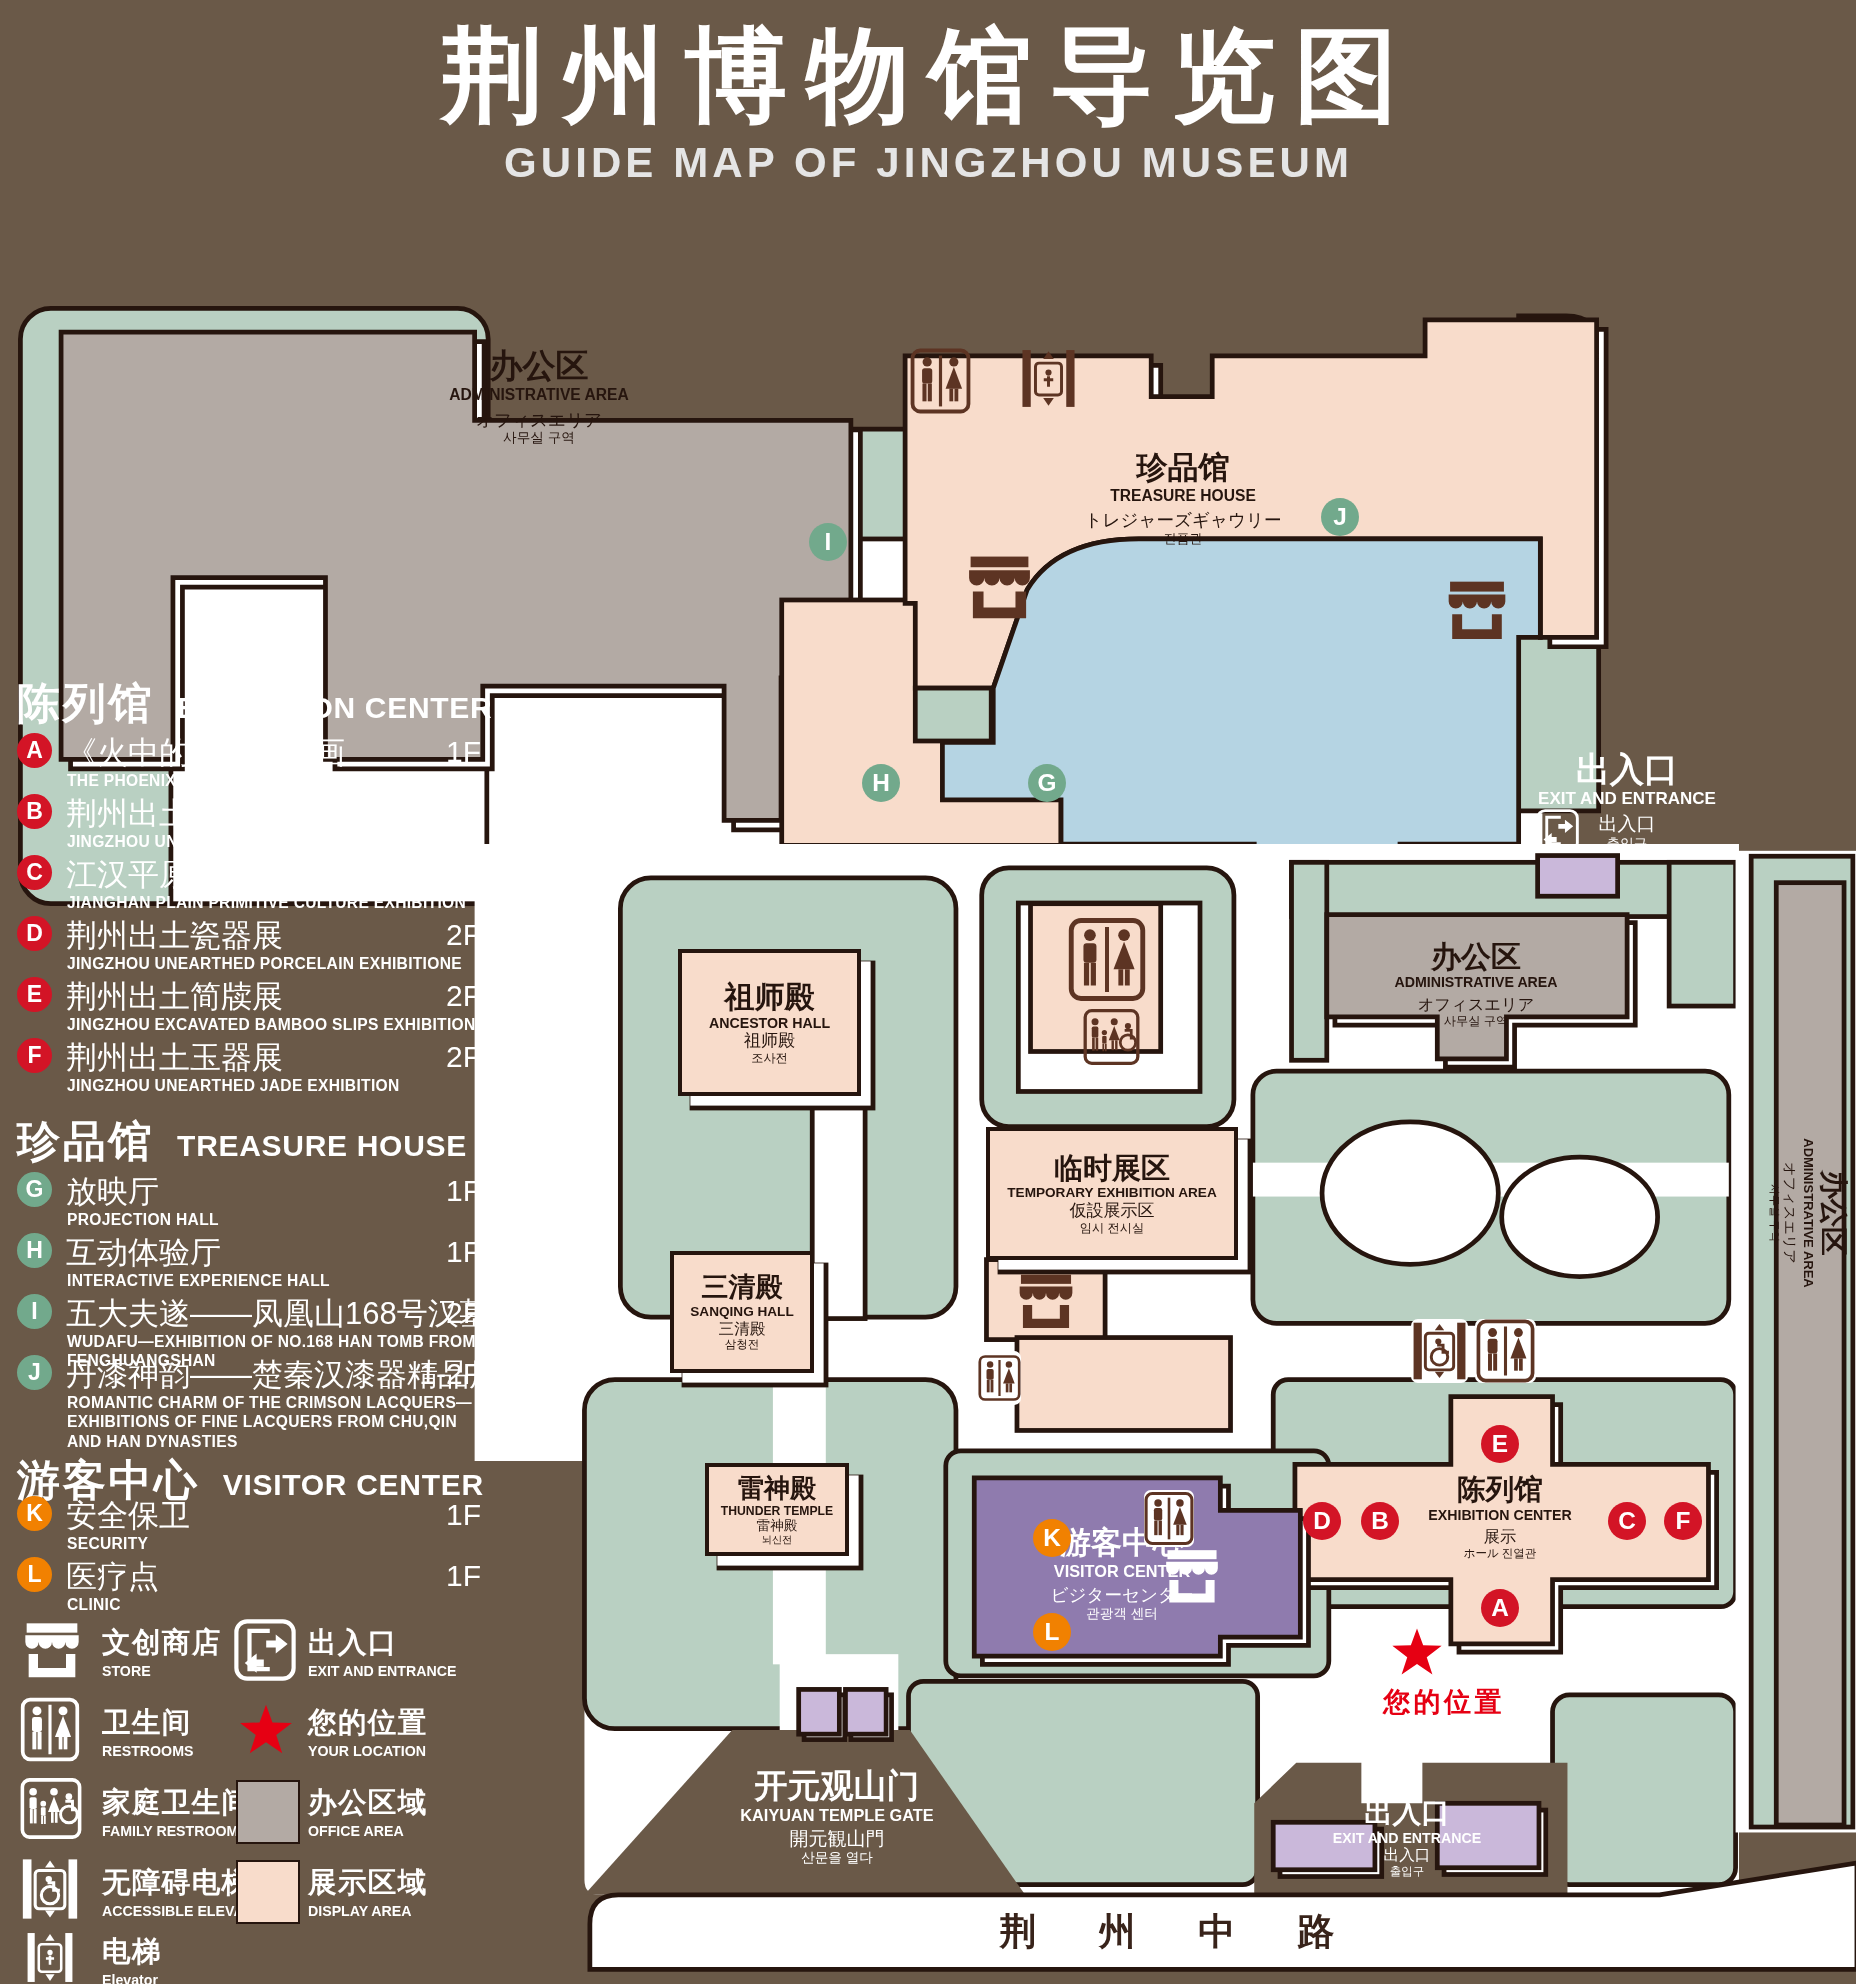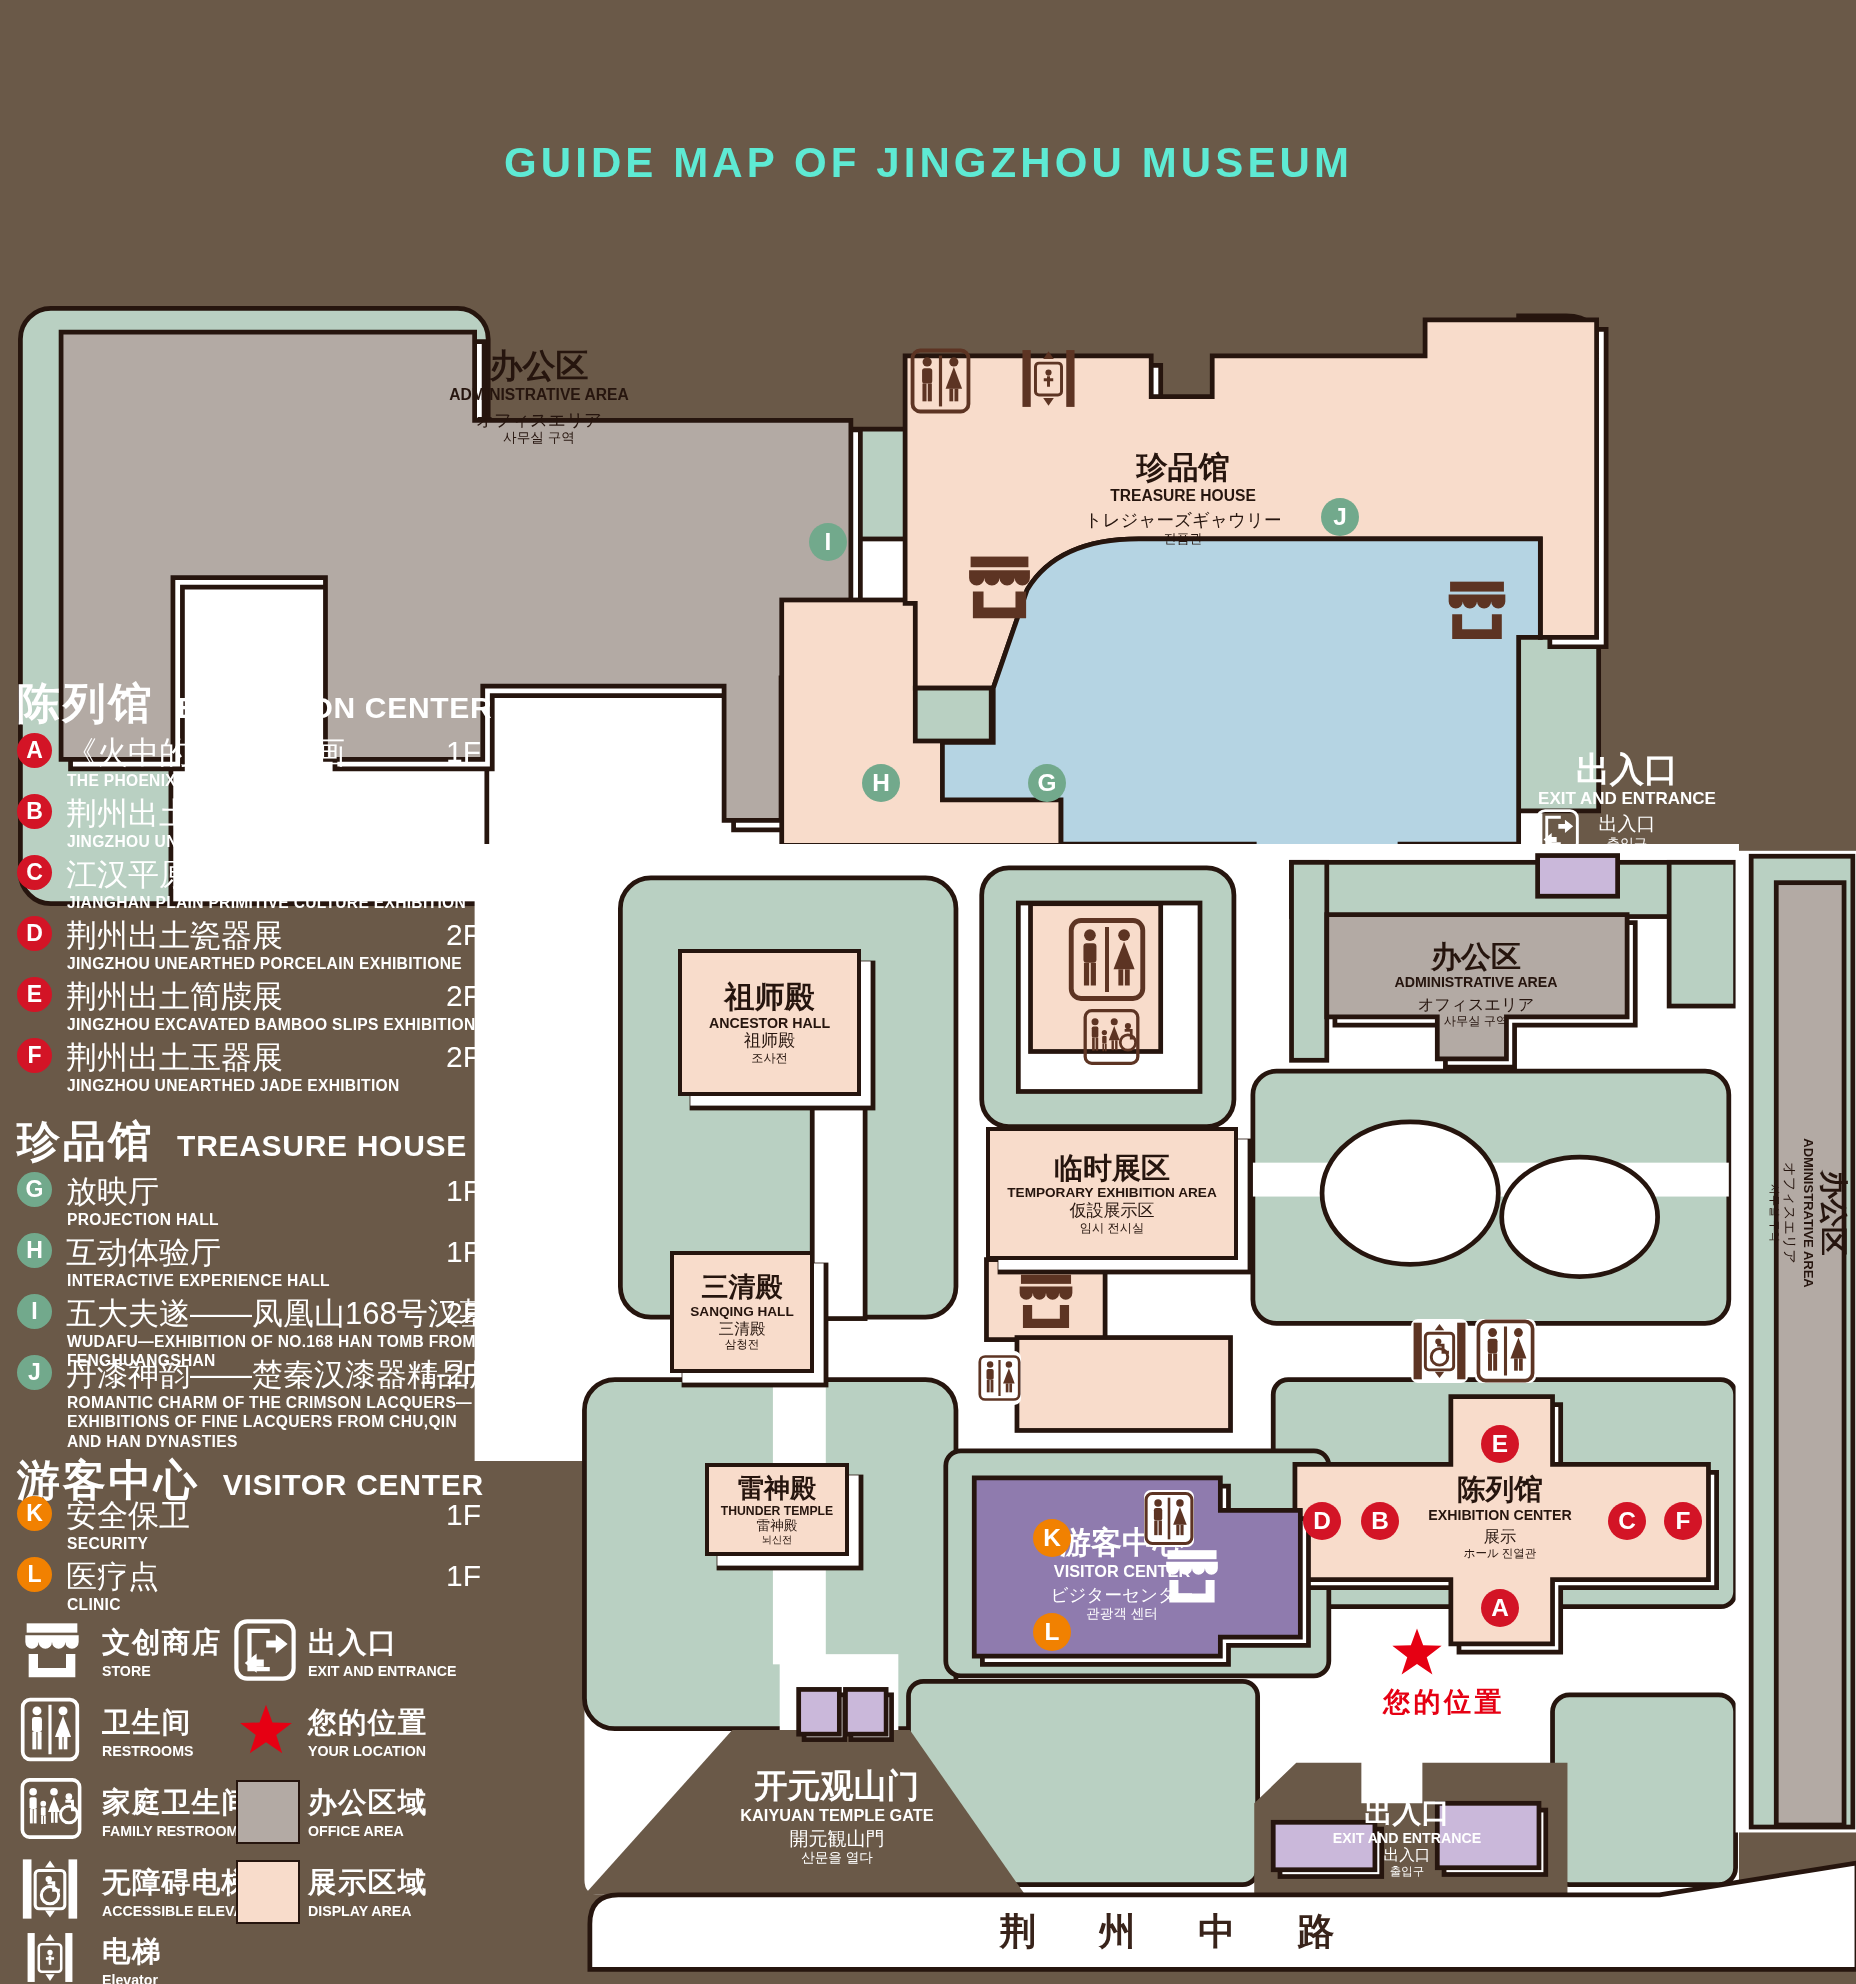--- a/index.html
+++ b/index.html
@@ -4,21 +4,21 @@
 <style>
   html,body{margin:0;padding:0;background:#6a5948;}
   #stage{position:relative;width:1857px;height:1985px;background:#6a5948;
          font-family:"Liberation Sans",sans-serif;overflow:hidden;}
   .map-svg{position:absolute;left:0;top:0;}
   .f-green{fill:#b9d0c2}.f-white{fill:#ffffff}.f-pink{fill:#f8dccb}.f-gray{fill:#b3aaa4}
   .f-blue{fill:#b5d4e3}.f-purple{fill:#8f7bae}.f-lpurple{fill:#cab8da}.f-brown{fill:#6a5948}
   .s-dark{stroke:#26150e;stroke-width:7}
   .title{position:absolute;left:0;top:8.1px;width:100%;text-align:center;color:#fff;
          font-size:103px;font-weight:700;letter-spacing:19px;white-space:nowrap}
-  .subtitle{position:absolute;left:0;top:139px;width:100%;text-align:center;color:#5eead4;
+  .subtitle{position:absolute;left:0;top:139px;width:100%;text-align:center;color:#e5e5e5;
          font-size:42px;font-weight:700;letter-spacing:4.1px}
   .flabel{position:absolute;text-align:center;color:#26150e;transform:translate(-50%,-50%);white-space:nowrap}
   .flabel span{display:block;line-height:1.18}
   .flabel.white{color:#fff}
   .l1{font-weight:700}
   .hall{position:absolute;background:#f8dccb;border:4.7px solid #26150e;
         box-shadow:11px 11px 0 -1.4px #ffffff,13px 13px 0 1.4px #26150e;
         color:#26150e;text-align:center;display:flex;flex-direction:column;
         align-items:center;justify-content:center;}
   .hall span{display:block;line-height:1.18;white-space:nowrap}
@@ -114,20 +114,21 @@
         <path d="M30 10 H13 V42 H30" fill="none" stroke="currentColor" stroke-width="3.5"></path>
         <path d="M27 18 h8 v-5 l10 8 -10 8 v-5 h-8 Z" fill="currentColor"></path>
         <path d="M25 34 h-6 v-5 l-10 8 10 8 v-5 h6 Z" fill="currentColor"></path>
       </symbol>
       <symbol id="i-star" viewBox="0 0 50 48">
         <path d="M25 1 L31 17.5 L49 18 L34.5 29 L40 46 L25 35.8 L10 46 L15.5 29 L1 18 L19 17.5 Z" fill="currentColor"></path>
       </symbol>
     </defs>
   </svg>
 
+  <div class="title">荆州博物馆导览图</div>
   <div class="subtitle">GUIDE MAP OF JINGZHOU MUSEUM</div>
 
   <svg class="map-svg" width="1857" height="1985" viewBox="0 0 2739 2928">
 
     <rect x="30" y="455" width="690" height="878" rx="45" class="f-green s-dark"></rect>
     <rect x="715" y="633" width="1560" height="615" class="f-white"></rect>
     <rect x="252" y="790" width="466" height="543" class="f-white s-dark"></rect>
     <rect x="718" y="633" width="1552" height="162" class="f-green s-dark"></rect>
     <path d="M2240,466 H2310 Q2358,466 2358,514 V1196 H2240 Z" class="f-green s-dark"></path>
 

